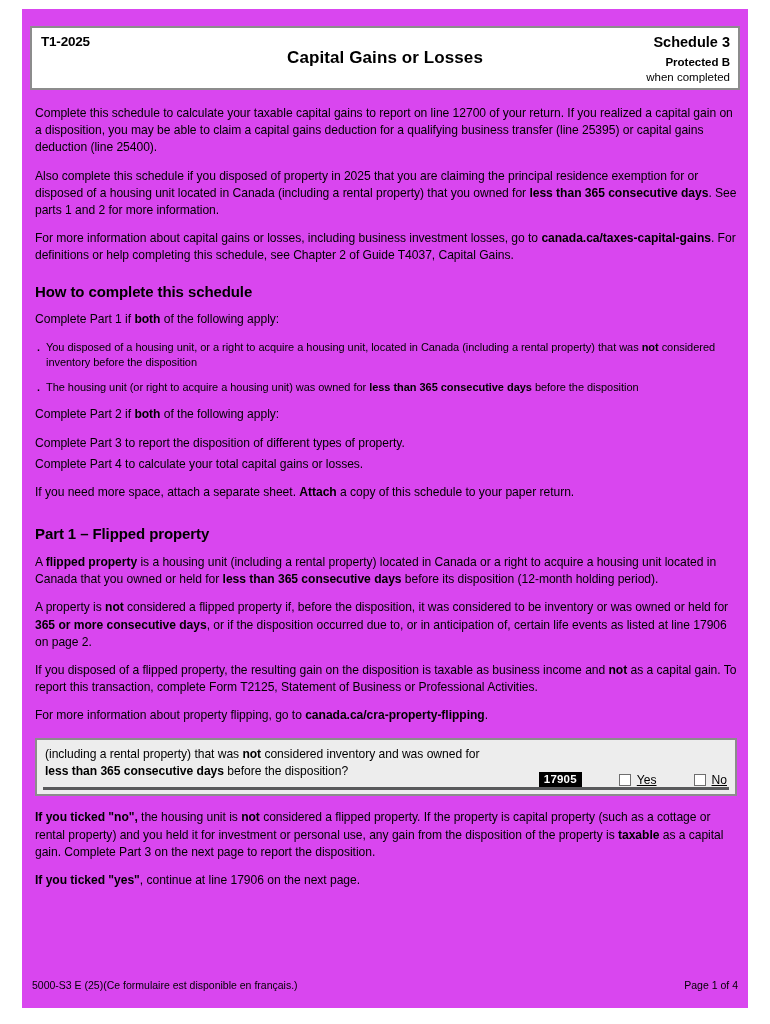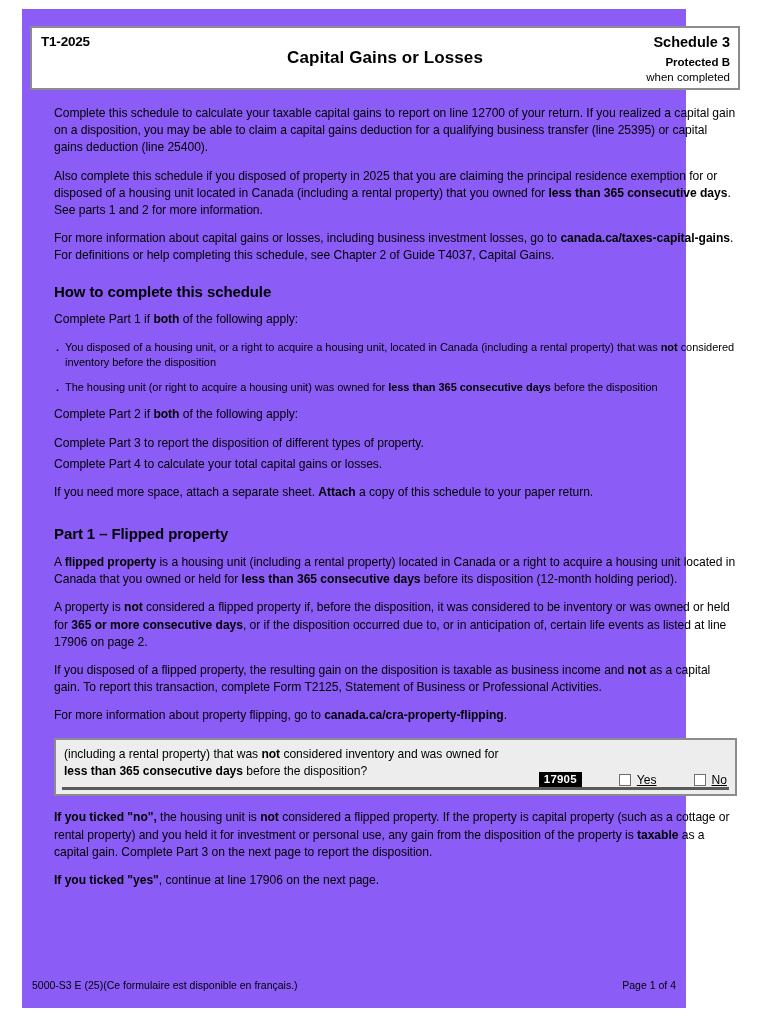--- a/index.html
+++ b/index.html
@@ -14,23 +14,23 @@
     font-family: "Liberation Sans", sans-serif;
     color: #000000;
     overflow: hidden;
   }
 
   
   .sheet {
     position: absolute;
     left: 22px;
     top: 9px;
-    width: 664px;
+    width: 726px;
     height: 999px;
-    background: #8b5cf6;
+    background: #d946ef;
     box-sizing: border-box;
   }
 
   .inner {
     position: absolute;
     left: 8px;
     top: 17px;
     width: 710px;
     box-sizing: border-box;
   }
@@ -82,21 +82,20 @@
   .hdr-when {
     font-size: 11.5px;
     display: block;
   }
 
   
   .body-area {
     margin-top: 15px;
     padding-left: 5px;
     padding-right: 3px;
-    margin-left: 19px;
   }
   p.para {
     margin: 0 0 11px 0;
     font-size: 12.1px;
     line-height: 1.42;
     letter-spacing: -0.04px;
   }
   .h2 {
     margin: 19px 0 11px 0;
     font-size: 15px;

